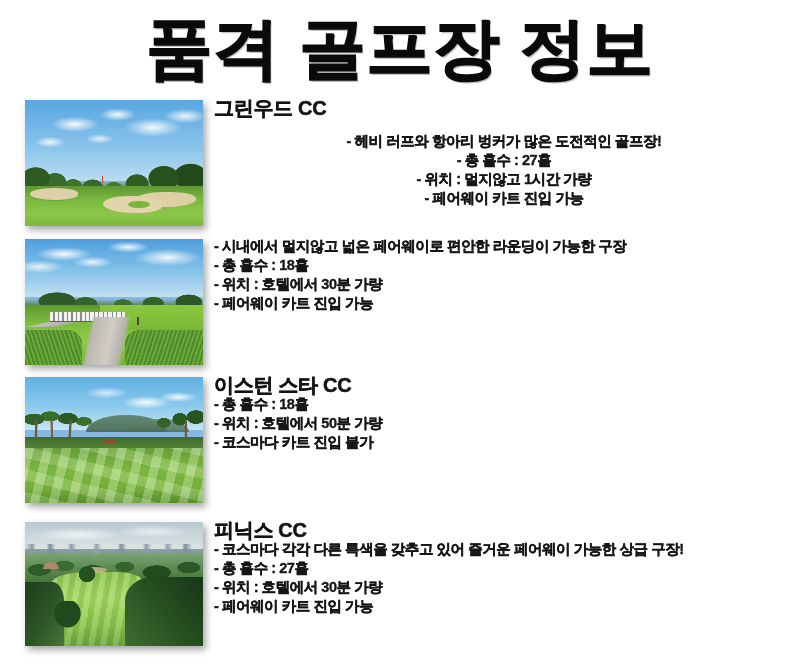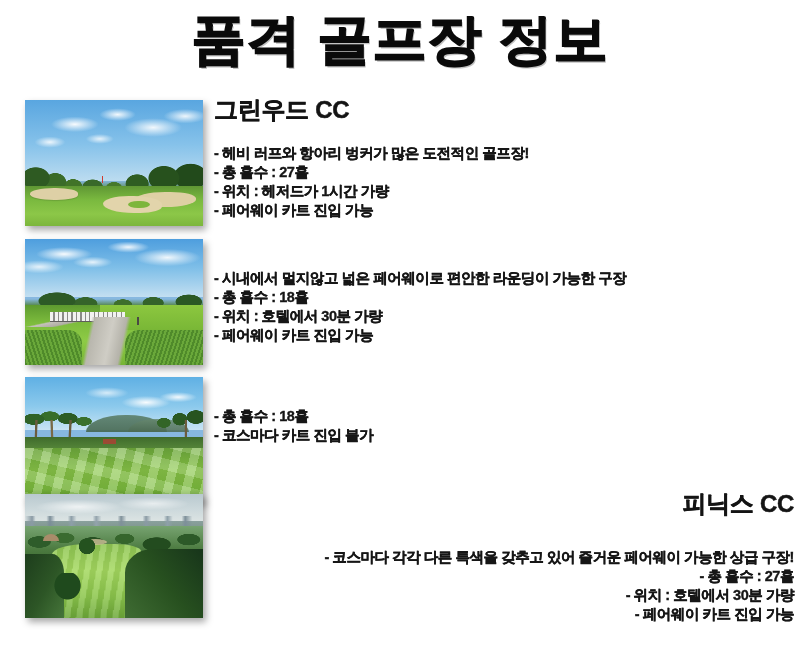--- a/index.html
+++ b/index.html
@@ -19,39 +19,39 @@
     background: #ffffff;
   }
 
   
   .title {
     position: absolute;
     left: 0;
     top: 4px;
     width: 800px;
     text-align: center;
-    font-size: 54px;
+    font-size: 66px;
     font-weight: 900;
     letter-spacing: 1px;
     color: #0a0a0a;
     text-shadow: 1.5px 1.5px 0 rgba(120,120,120,0.45);
     -webkit-text-stroke: 1.6px #0a0a0a;
     white-space: nowrap;
   }
 
   
   .course {
     position: absolute;
     left: 0;
     width: 800px;
   }
   .course-1 { top: 98px;  height: 130px; }
   .course-2 { top: 237px; height: 130px; }
   .course-3 { top: 375px; height: 130px; }
-  .course-4 { top: 492px; height: 128px; text-align: right; }
+  .course-4 { top: 520px; height: 128px; }
 
   .photo-wrap {
     position: absolute;
     left: 25px;
     top: 2px;
     width: 178px;
     height: 126px;
     box-shadow: 3px 4px 7px rgba(0,0,0,0.35);
     overflow: hidden;
     background: #87b8e0;
@@ -307,21 +307,21 @@
   }
 
   
   .text-col {
     position: absolute;
     left: 214px;
     top: 0;
     width: 580px;
   }
   .course-name {
-    font-size: 24px;
+    font-size: 20px;
     font-weight: 900;
     color: #141414;
     letter-spacing: -0.3px;
     line-height: 1;
     margin-top: 0;
     -webkit-text-stroke: 0.5px #141414;
     white-space: nowrap;
   }
   .bullets {
     list-style: none;
@@ -329,24 +329,24 @@
   }
   .bullet {
     font-size: 14.5px;
     font-weight: 800;
     color: #161616;
     line-height: 19px;
     letter-spacing: -0.45px;
     white-space: nowrap;
     -webkit-text-stroke: 0.35px #161616;
   }
-  .course-1 .bullets { margin-top: 22px; }
+  .course-1 .bullets { margin-top: 14px; text-align: center; }
   .course-2 .bullets,
   .course-3 .bullets,
-  .course-4 .bullets { margin-top: 32px; }
+  .course-4 .bullets { margin-top: 0; }
 </style>
 </head>
 <body>
 
 <div class="page">
 
   <div class="title">품격 골프장 정보</div>
 
   <div class="course course-1">
     <div class="photo-wrap">
@@ -359,21 +359,21 @@
         <div class="ph1-b2"></div>
         <div class="ph1-b4"></div>
         <div class="ph1-flag"></div>
       </div>
     </div>
     <div class="text-col">
       <div class="course-name">그린우드 CC</div>
       <ul class="bullets">
         <li class="bullet">- 헤비 러프와 항아리 벙커가 많은 도전적인 골프장!</li>
         <li class="bullet">- 총 홀수 : 27홀</li>
-        <li class="bullet">- 위치 : 헤저드가 1시간 가량</li>
+        <li class="bullet">- 위치 : 멀지않고 1시간 가량</li>
         <li class="bullet">- 페어웨이 카트 진입 가능</li>
       </ul>
     </div>
   </div>
 
   <div class="course course-2">
     <div class="photo-wrap">
       <div class="photo">
         <div class="ph2-sky"></div>
         <div class="ph2-trees"></div>
@@ -404,22 +404,24 @@
         <div class="ph3-mtn"></div>
         <div class="ph3-mtn2"></div>
         <div class="ph3-palms"></div>
         <div class="ph3-trunks"></div>
         <div class="ph3-back"></div>
         <div class="ph3-roof"></div>
         <div class="ph3-fw"></div>
       </div>
     </div>
     <div class="text-col">
+      <div class="course-name">이스턴 스타 CC</div>
       <ul class="bullets">
         <li class="bullet">- 총 홀수 : 18홀</li>
+        <li class="bullet">- 위치 : 호텔에서 50분 가량</li>
         <li class="bullet">- 코스마다 카트 진입 불가</li>
       </ul>
     </div>
   </div>
 
   <div class="course course-4">
     <div class="photo-wrap">
       <div class="photo">
         <div class="ph4-sky"></div>
         <div class="ph4-hills"></div>

